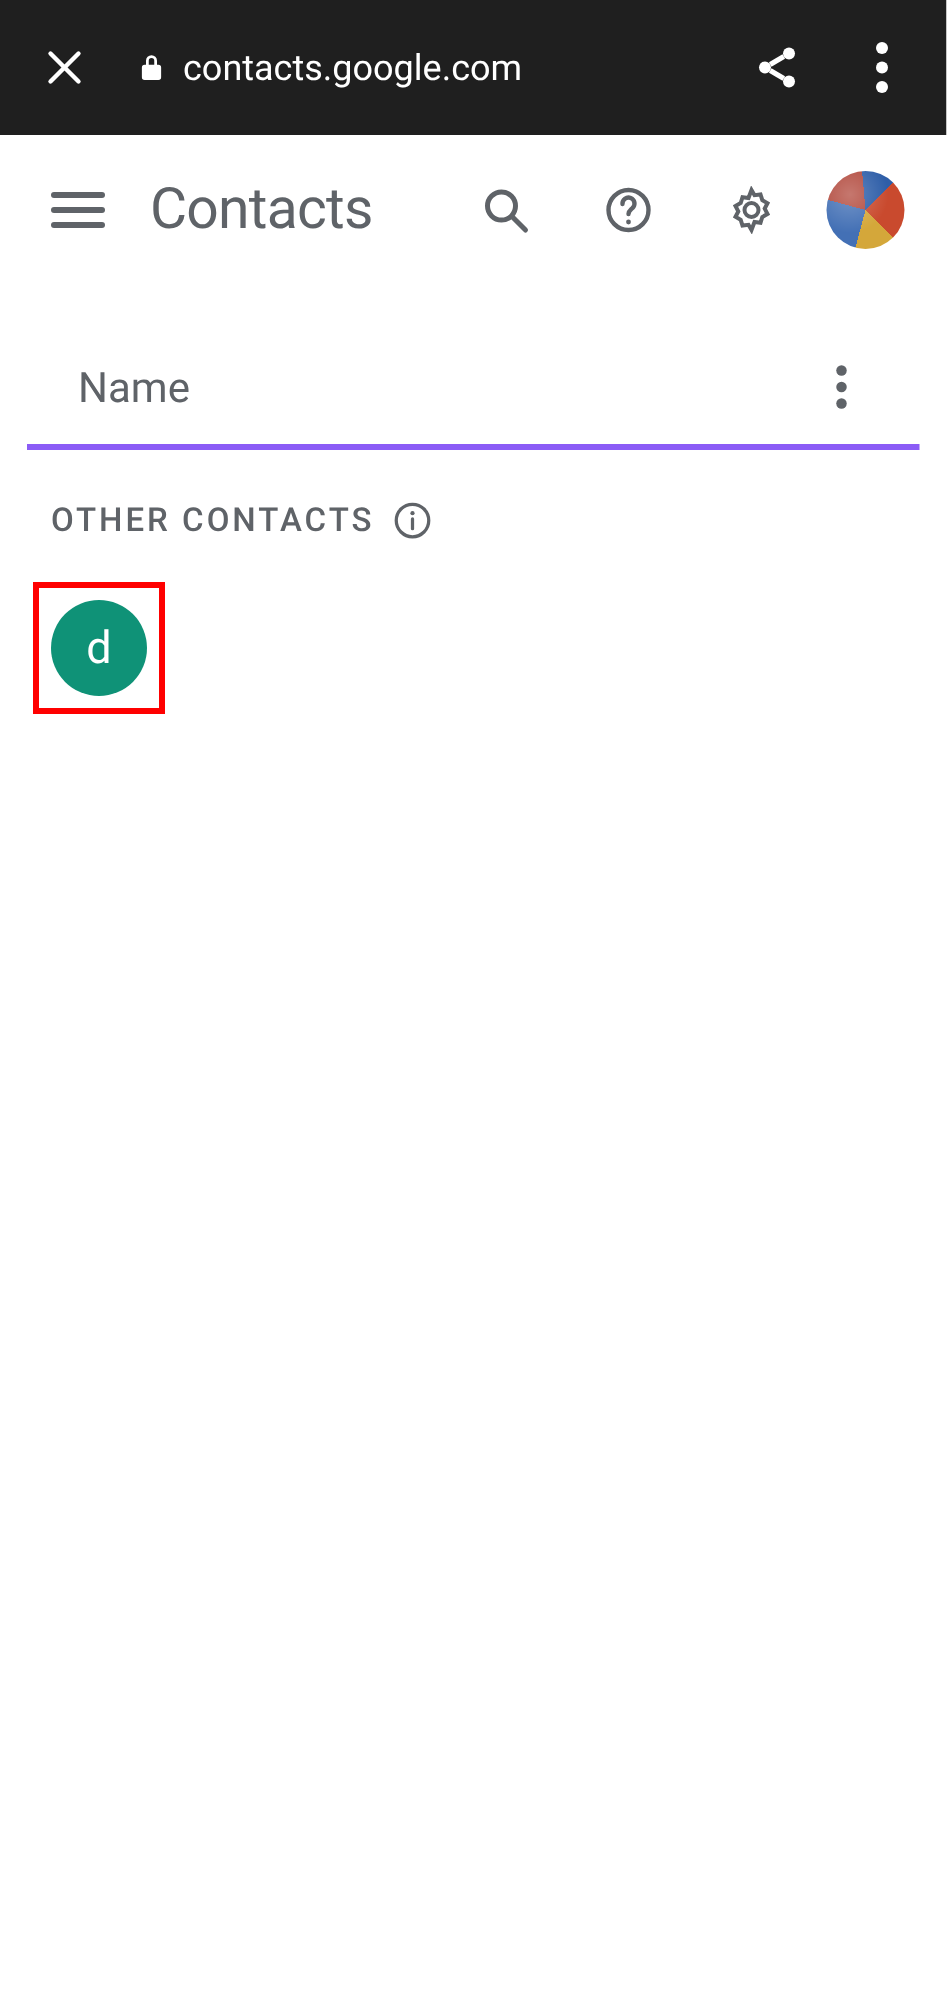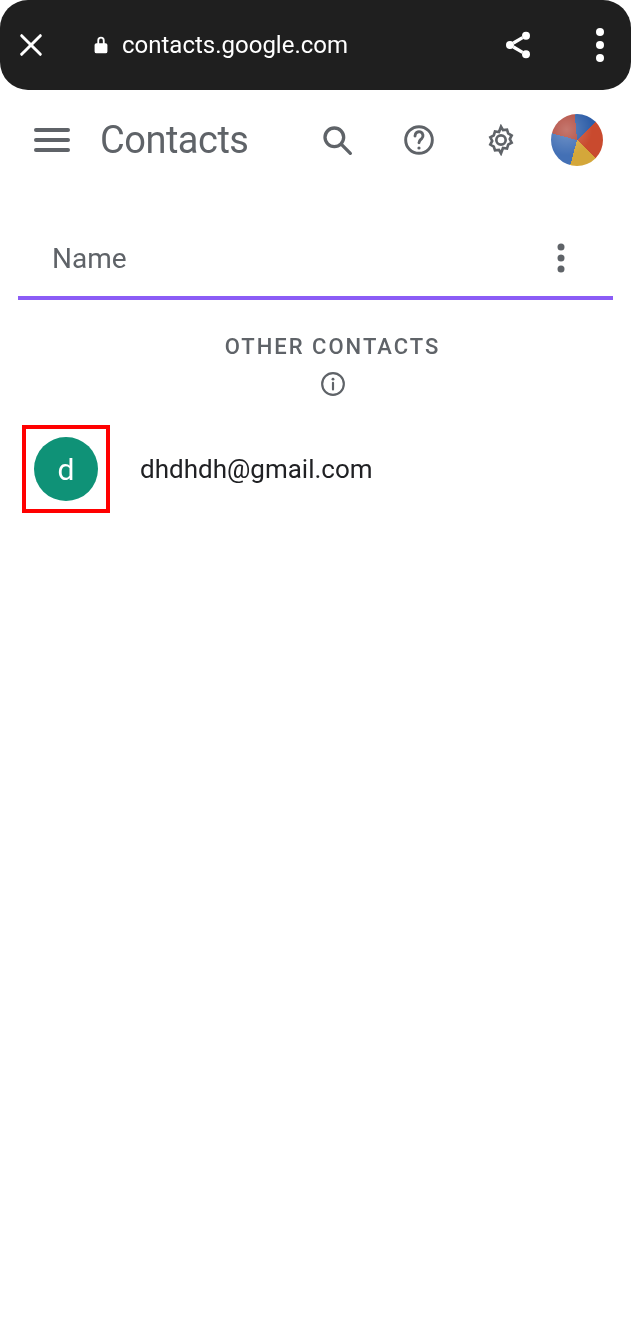--- a/index.html
+++ b/index.html
@@ -8,23 +8,22 @@
       width: 631px;
       height: 1337px;
       background: #fff;
       overflow: hidden;
     }
     .browser-bar {
       background: #1f1f1f;
       height: 90px;
       display: flex;
       align-items: center;
-      padding: 0 8px;
-      gap: 36px;
-      border-radius: 28px;
+      padding: 0 20px;
+      gap: 24px;
     }
     .close-x { width: 46px; height: 46px; display: flex; align-items: center; justify-content: center; cursor: pointer; }
     .close-x svg { width: 28px; height: 28px; }
     .url-wrap { display: flex; align-items: center; gap: 10px; flex: 1; }
     .lock { width: 22px; height: 22px; }
     .url-text { color: #fff; font-size: 24px; font-weight: 400; }
     .share-btn, .browser-more { width: 46px; height: 46px; display: flex; align-items: center; justify-content: center; cursor: pointer; }
     .share-btn svg { width: 32px; height: 32px; }
     .browser-more svg { width: 8px; height: 34px; }
 
@@ -52,21 +51,20 @@
       border-bottom: 4px solid #8b5cf6;
       margin: 0 18px;
     }
     .col-name { color: #5f6368; font-size: 28px; font-weight: 400; }
     .list-more { width: 36px; height: 36px; display: flex; align-items: center; justify-content: center; cursor: pointer; }
     .list-more svg { width: 8px; height: 30px; }
 
     .section-header {
       display: flex; align-items: center; gap: 12px;
       padding: 34px 0 24px 34px;
-      flex-direction: column;
     }
     .section-label { color: #5f6368; font-size: 22px; font-weight: 500; letter-spacing: 2px; text-transform: uppercase; }
     .info-circle { width: 26px; height: 26px; cursor: pointer; }
 
     .contact-row {
       display: flex; align-items: center;
       padding: 4px 0 4px 22px;
       gap: 30px;
     }
     .avatar-box {
@@ -167,14 +165,13 @@
     <line x1="12" y1="11" x2="12" y2="17" stroke-linecap="round"></line>
   </svg>
 </div>
 
 <div class="contact-row">
   <div class="avatar-box">
     <div class="contact-avatar">
       <span class="contact-avatar-letter">d</span>
     </div>
   </div>
-  <div class="contact-email">dhdhdh@gmail.com</div>
 </div>
 
 </body></html>

